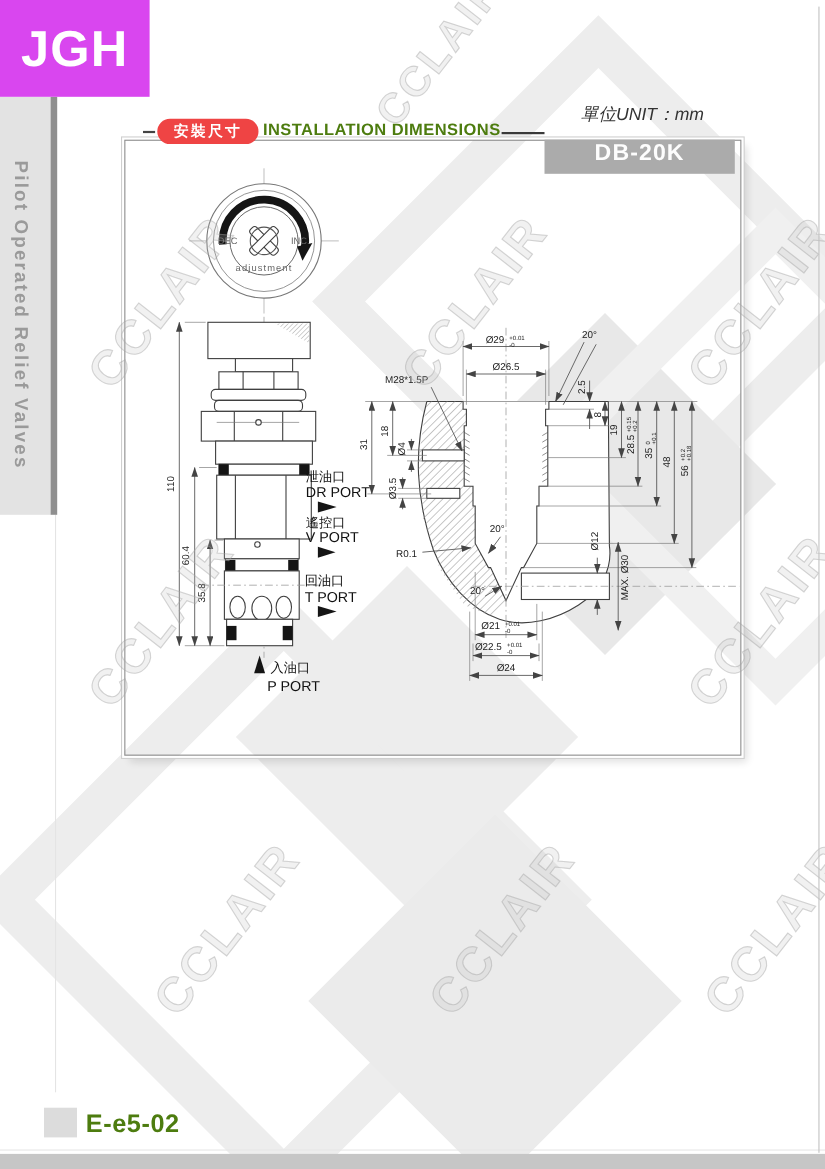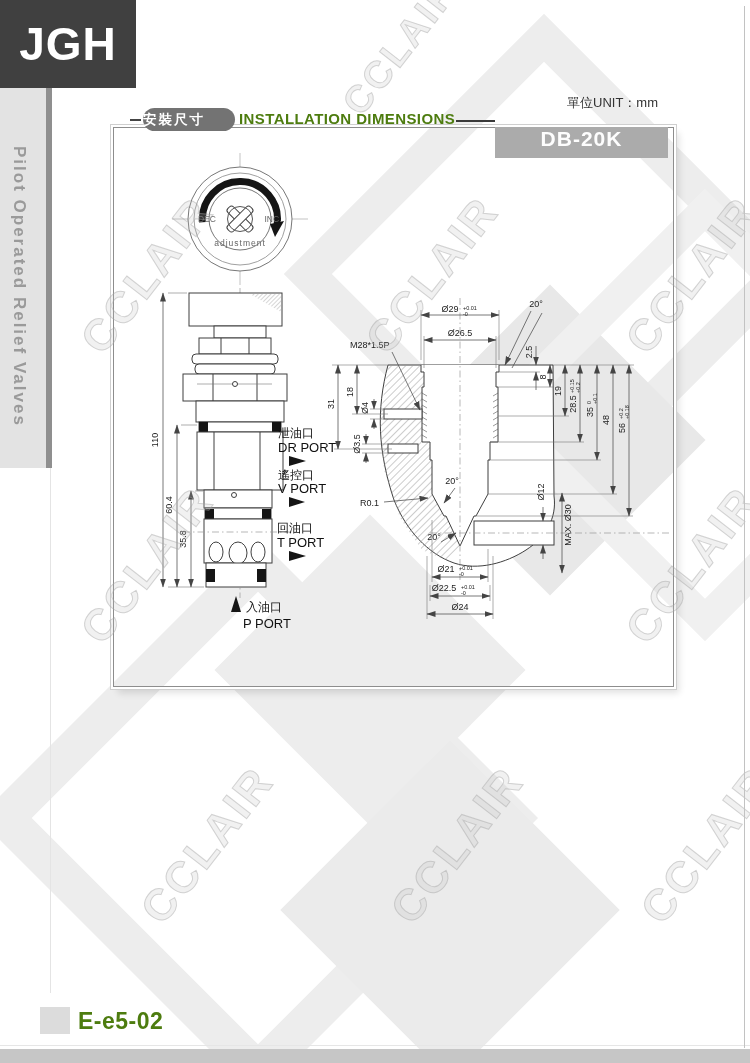--- a/index.html
+++ b/index.html
@@ -12,36 +12,36 @@
   .c2{left:440px;top:330px;width:220px;height:220px;background:#e8e8e8;}
   .c3{left:60px;top:620px;width:320px;height:320px;border:38px solid #ededed;}
   .c4{left:260px;top:560px;width:220px;height:220px;background:#ededed;}
   .c5{left:330px;top:790px;width:240px;height:240px;background:#ebebeb;}
   .c6{left:545px;top:255px;width:260px;height:260px;border:30px solid #f0f0f0;}
   
   .wm{position:absolute;z-index:6;font-weight:bold;font-size:44px;letter-spacing:3px;
       color:rgba(185,185,185,0.20);-webkit-text-stroke:1px rgba(165,165,165,0.45);
       transform:rotate(-52deg);pointer-events:none;}
   
-  .logo{left:0;top:0;width:136px;height:88px;background:#404040;z-index:7;
+  .logo{left:0;top:0;width:136px;height:88px;background:#d946ef;z-index:7;
         display:flex;align-items:center;justify-content:center;}
   .logo span{color:#fff;font-size:46px;font-weight:900;letter-spacing:1px;}
   .sidepanel{left:0;top:88px;width:46px;height:380px;background:#e3e3e3;z-index:5;}
   .sidestrip{left:46px;top:88px;width:6px;height:380px;background:#8f8f8f;z-index:5;}
   .sidetext{left:9px;top:146px;z-index:6;writing-mode:vertical-rl;text-orientation:mixed;
             font-weight:bold;font-size:17px;color:#9a9a9a;letter-spacing:2px;}
   .marginline{left:50px;top:468px;width:1px;height:525px;background:#e4e4e4;z-index:2;}
   
-  .pill{left:143px;top:108px;width:92px;height:23px;background:#737373;border-radius:12px;
-        z-index:8;display:flex;align-items:center;justify-content:flex-start;}
+  .pill{left:143px;top:108px;width:92px;height:23px;background:#ef4444;border-radius:12px;
+        z-index:8;display:flex;align-items:center;justify-content:center;}
   .pill span{color:#fff;font-size:13.5px;font-weight:bold;letter-spacing:2px;}
   .htitle{left:239px;top:110px;z-index:8;font-size:15px;font-weight:bold;color:#4d7c0f;letter-spacing:0.4px;}
   .htick{left:130px;top:119px;width:11px;height:2px;background:#444;z-index:8;}
   .hline{left:456px;top:120px;width:39px;height:2px;background:#3a3a3a;z-index:8;}
-  .unit{left:567px;top:94px;z-index:8;font-size:13px;color:#333;}
+  .unit{left:528px;top:94px;z-index:8;font-size:16px;color:#333;font-style:italic;}
   .model{left:495px;top:127px;width:173px;height:31px;background:#ababab;z-index:8;
          display:flex;align-items:flex-start;justify-content:center;}
   .model span{color:#fdfdfd;font-size:21px;font-weight:bold;letter-spacing:1px;}
   
   .frame{left:113px;top:127px;width:559px;height:558px;z-index:3;border:1px solid #8d8d8d;
          box-shadow:0 0 0 2px #ffffff,0 0 0 3px #cfcfcf,5px 6px 7px rgba(0,0,0,0.12);}
   .canvas{left:113px;top:127px;z-index:4;}
   
   .fsq{left:40px;top:1007px;width:30px;height:27px;background:#dcdcdc;z-index:7;}
   .fcode{left:78px;top:1008px;z-index:7;font-size:23px;font-weight:bold;color:#4d7c0f;letter-spacing:0.5px;}

